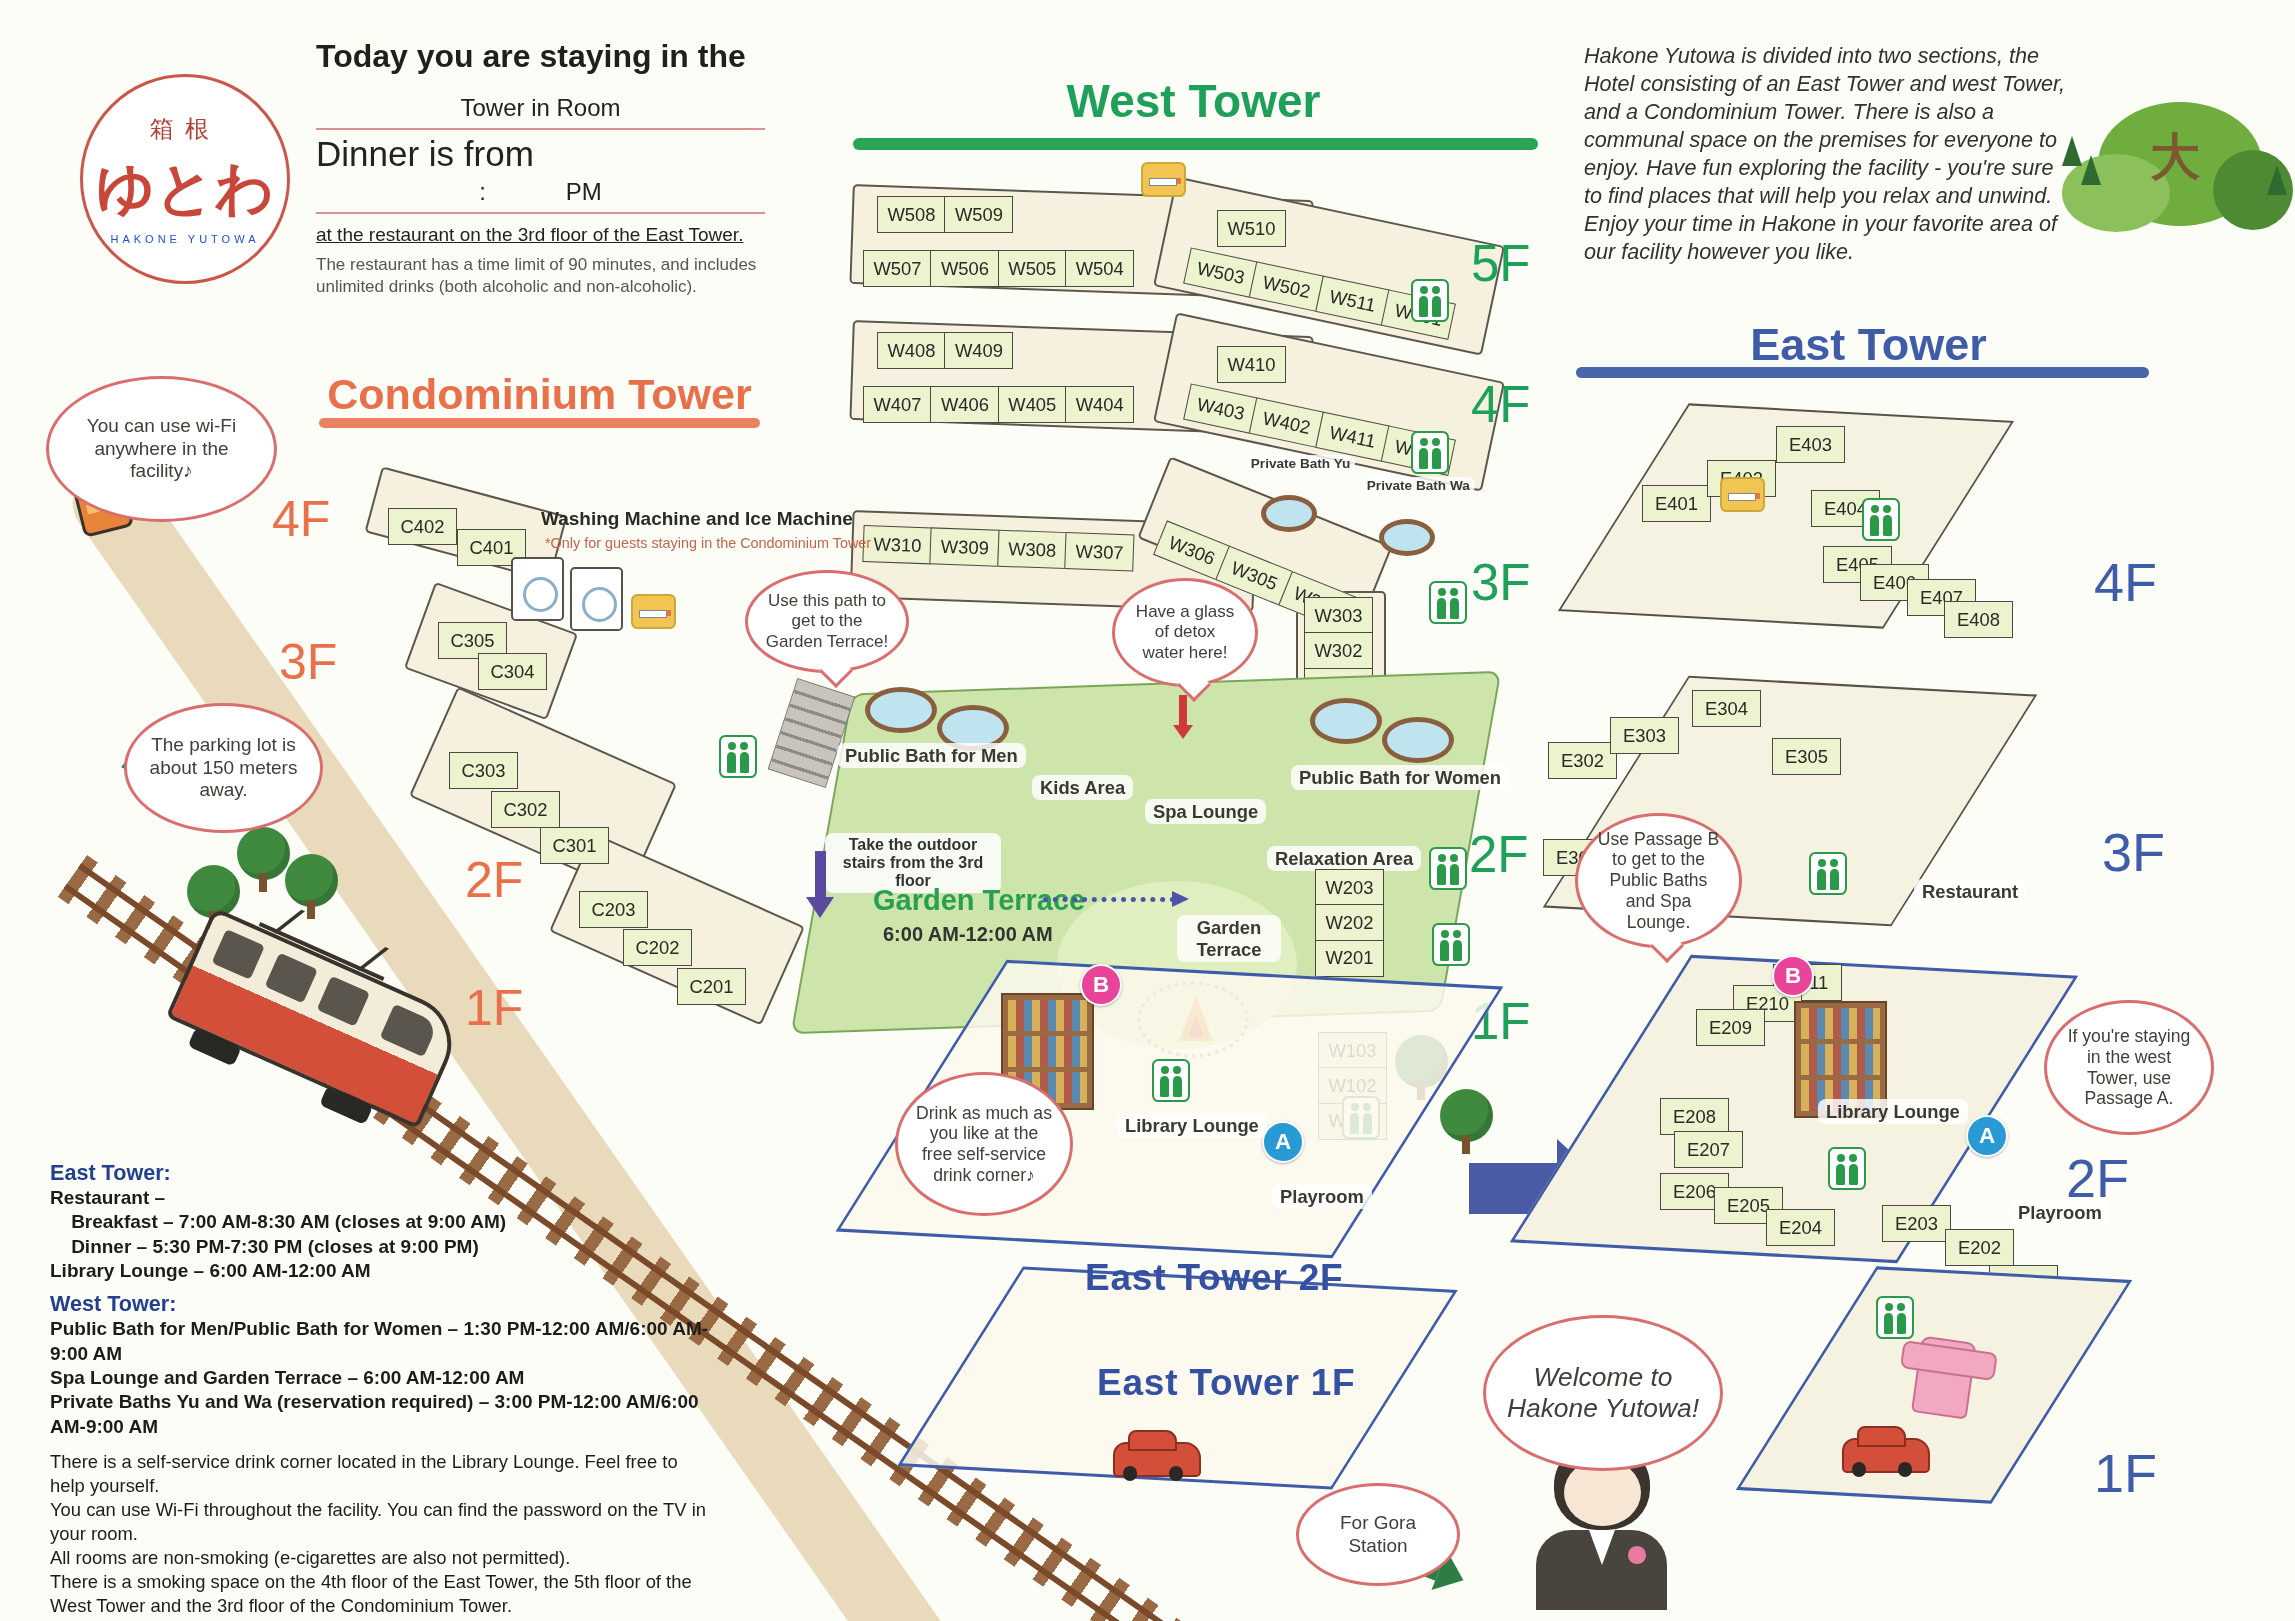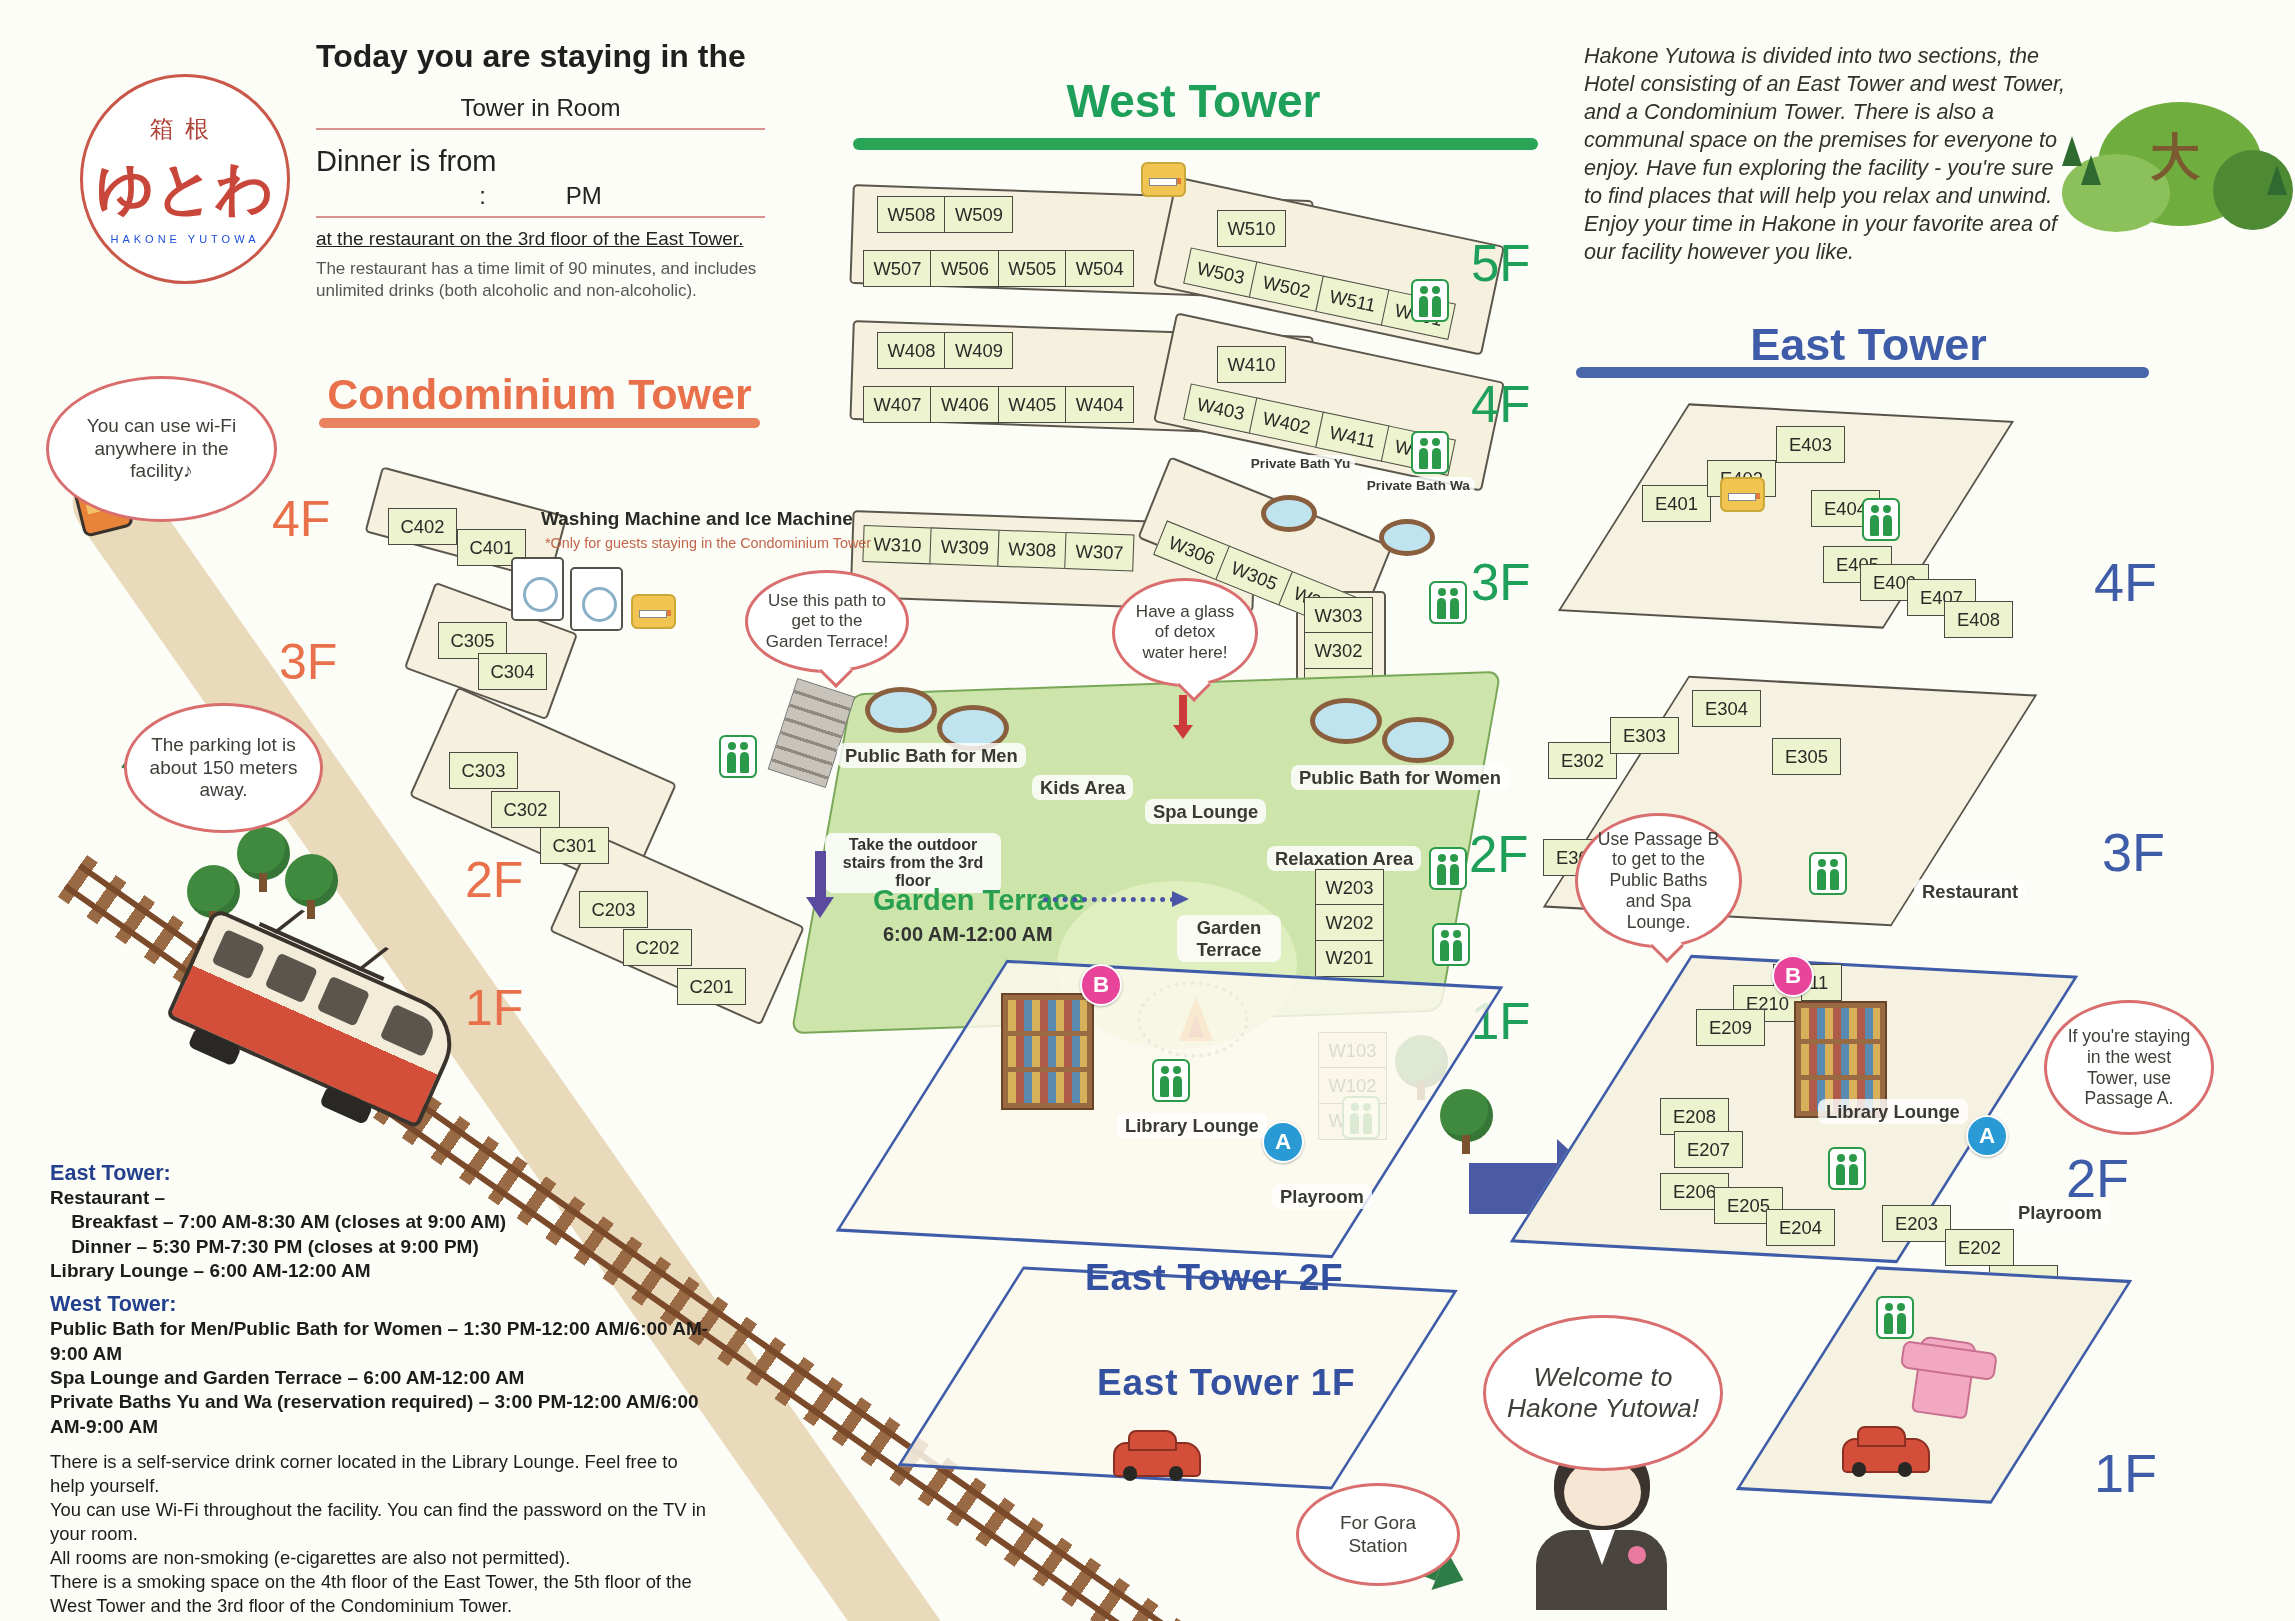--- a/index.html
+++ b/index.html
@@ -28,21 +28,21 @@
 .pine{position:absolute;width:0;height:0;border-left:10.4px solid transparent;border-right:10.4px solid transparent;border-bottom:30px solid #2f6a30}
 
 .logo{position:absolute;left:80px;top:74px;width:210px;height:210px;border:3.2px solid #c9584a;border-radius:50%;display:flex;flex-direction:column;align-items:center;justify-content:center;gap:4.8px;background:#fff}
 .logo .jp-small{font-size:24px;color:#b0443a;letter-spacing:11.2px}
 .logo .jp-large{font-size:58px;color:#c9473a;font-weight:bold}
 .logo .en{font-size:11px;color:#1d4ed8;letter-spacing:4px}
 .stay{position:absolute;left:316px;top:38px;width:449px}
 .stay .t1{font-size:32px;font-weight:bold;color:#1f1f1f}
 .stay .t2{font-size:24px;color:#222;text-align:center;margin-top:19px}
 .stay .rule{border-bottom:2.4px solid #d89090;margin-top:6.4px}
-.stay .t3{font-size:29px;color:#222;margin-top:15px}
+.stay .t3{font-size:35px;color:#222;margin-top:4px}
 .stay .t4{font-size:24px;color:#222;text-align:center;white-space:pre;margin-top:3.2px}
 .stay .t5{font-size:19px;color:#222;margin-top:9.6px;text-decoration:underline}
 .stay .note{font-size:17px;color:#555;margin-top:8px;line-height:1.3}
 .intro{position:absolute;left:1584px;top:42px;width:481px;font-size:21.6px;line-height:1.3;color:#33312c;font-style:italic}
 
 .tower-title{position:absolute;font-weight:bold;text-align:center}
 .bar{position:absolute;border-radius:6.4px}
 .floor-label{position:absolute;font-weight:normal;font-size:51px}
 .fl-west{color:#1fa05a}.fl-east{color:#3e5ca8;font-size:54px}.fl-condo{color:#e8714b;font-size:50px}
 
@@ -449,20 +449,21 @@
     </div>
   <div class="garrow" style="left:1395px;top:1546px;transform:rotate(22deg)">
       <div class="bar2"></div>
       <div class="head-right"></div>
     </div>
 
   <div class="bubble" style="left:46px;top:376px;width:231px;height:146px">You can use wi-Fi anywhere in the facility♪</div>
   <div class="bubble" style="left:124px;top:703px;width:199px;height:130px">The parking lot is about 150 meters away.</div>
   <div class="bubble tail-down" style="left:745px;top:570px;width:164px;height:103px;font-size:17px">Use this path to get to the Garden Terrace!</div>
   <div class="bubble tail-down" style="left:1112px;top:578px;width:146px;height:109px;font-size:17px">Have a glass of detox water here!</div>
+  <div class="bubble" style="left:895px;top:1072px;width:178px;height:144px;font-size:17.6px">Drink as much as you like at the free self-service drink corner♪</div>
   <div class="bubble tail-down" style="left:1575px;top:813px;width:167px;height:135px;font-size:17.6px">Use Passage B to get to the Public Baths and Spa Lounge.</div>
   <div class="bubble" style="left:2044px;top:1000px;width:170px;height:135px;font-size:17.6px">If you're staying in the west Tower, use Passage A.</div>
   <div class="bubble hand" style="left:1483px;top:1315px;width:240px;height:156px">Welcome to Hakone Yutowa!</div>
   <div class="bubble" style="left:1296px;top:1483px;width:164px;height:103px">For Gora Station</div>
 
   <div class="hours">
     <div class="hdr" style="margin-top:0">East Tower:</div>
     <div>
         <div class="line">Restaurant –</div>
         <div class="line">    Breakfast – 7:00 AM-8:30 AM (closes at 9:00 AM)</div>

